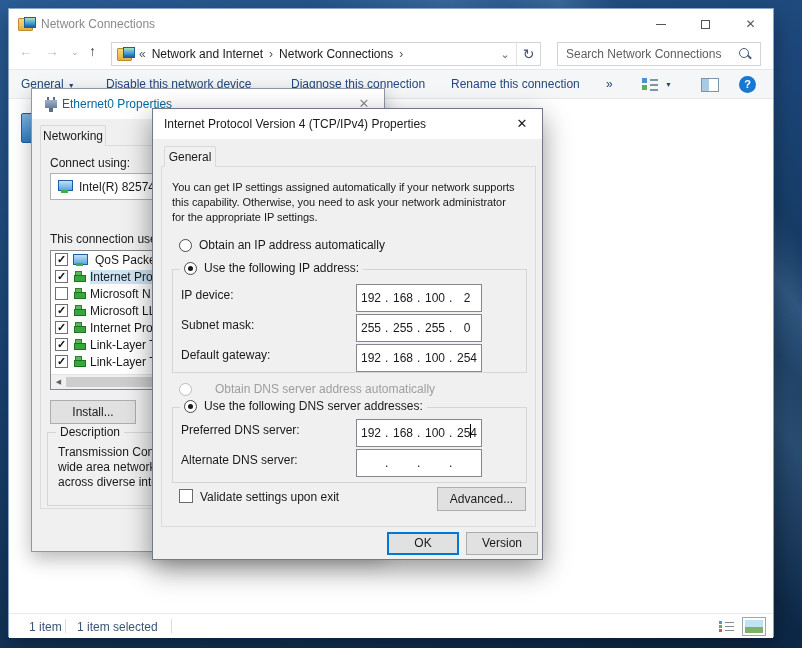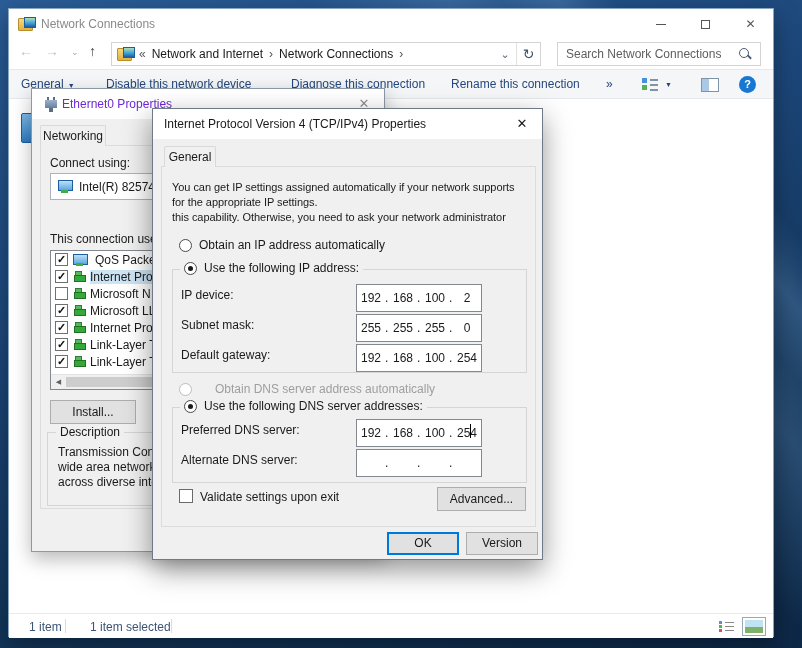--- a/index.html
+++ b/index.html
@@ -82,21 +82,21 @@
   .dialog { position:absolute; background:#f0f0f0; }
   .dlg-title { position:relative; height:30px; background:#fff; }
   .dlg-title .t { position:absolute; top:8px; white-space:nowrap; }
   .dlg-close { position:absolute; right:0; top:0; width:40px; height:30px; text-align:center; line-height:30px; font-size:13px; }
   .tab { position:absolute; height:21px; z-index:2; background:#f0f0f0; border:1px solid #d9d9d9; border-bottom:none;
     text-align:center; line-height:20px; border-radius:2px 2px 0 0; }
   .page { position:absolute; background:#f0f0f0; border:1px solid #dcdcdc; overflow:hidden; }
 
   .eth { left:31px; top:88px; width:354px; height:464px; z-index:5;
     border:1px solid #8b98a5; box-shadow:0 7px 18px rgba(0,0,0,.28); }
-  .eth .dlg-title .t { left:30px; color:#6d28d9; }
+  .eth .dlg-title .t { left:30px; color:#0369a1; }
   .eth .dlg-close { color:#8f8f8f; }
   .icon-plug { position:absolute; left:13px; top:8px; width:12px; height:15px;
     background:
       linear-gradient(#5b6e84,#5b6e84) 2px 0/2px 3px no-repeat,
       linear-gradient(#5b6e84,#5b6e84) 8px 0/2px 3px no-repeat,
       linear-gradient(#9db1cc,#6b7f9c) 0 3px/12px 8px no-repeat,
       linear-gradient(#5b6e84,#5b6e84) 4px 11px/4px 4px no-repeat; }
   .eth .tab { left:8px; top:36px; width:66px; }
   .eth .page { left:8px; top:56px; width:338px; height:364px; }
   .lbl { position:absolute; white-space:nowrap; }
@@ -209,21 +209,21 @@
       <span class="icon-help">?</span>
     </div>
 
     <div class="content">
       <span class="eth-fragment"></span>
     </div>
 
     <div class="statusbar">
       <span class="sb-text" style="left:20px;text-align:right;">1 item</span>
       <span class="sb-div" style="left:56px;"></span>
-      <span class="sb-text" style="left:81px;">1 item selected</span>
+      <span class="sb-text" style="left:68px;">1 item selected</span>
       <span class="sb-div" style="left:162px;"></span>
       <span class="icon-listview"></span>
       <span class="icon-thumbview"></span>
     </div>
   </div>
 
   <div class="dialog eth">
     <div class="dlg-title">
       <span class="icon-plug"></span>
       <span class="t">Ethernet0 Properties</span>
@@ -292,22 +292,22 @@
 
   <div class="dialog tcp">
     <div class="dlg-title">
       <span class="t">Internet Protocol Version 4 (TCP/IPv4) Properties</span>
       <span class="dlg-close">✕</span>
     </div>
     <div class="tab">General</div>
     <div class="page">
       <div class="intro">
         <div>You can get IP settings assigned automatically if your network supports</div>
+        <div>this capability. Otherwise, you need to ask your network administrator</div>
         <div>for the appropriate IP settings.</div>
-        <div>this capability. Otherwise, you need to ask your network administrator</div>
       </div>
 
       <div class="radio-row" style="left:17px;top:71px;">
         <span class="radio"></span>
         <span>Obtain an IP address automatically</span>
       </div>
 
       <div class="groupbox" style="left:10px;top:102px;width:355px;height:104px;padding-left:21px;">
         <div class="grp-legend">
           <span class="radio sel"></span>

